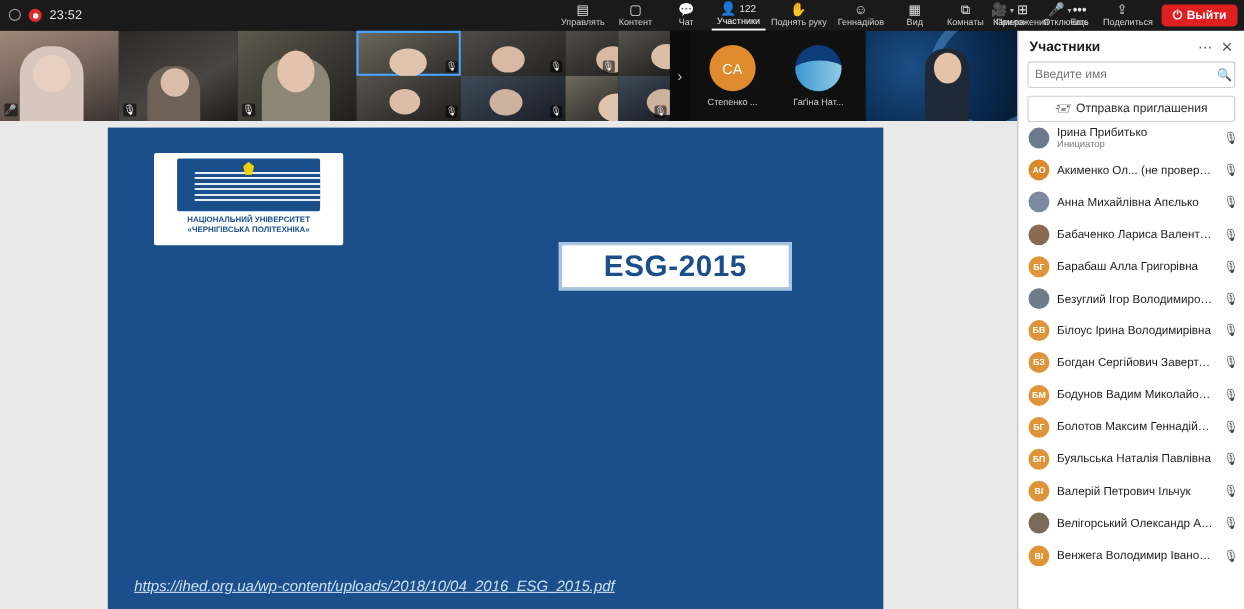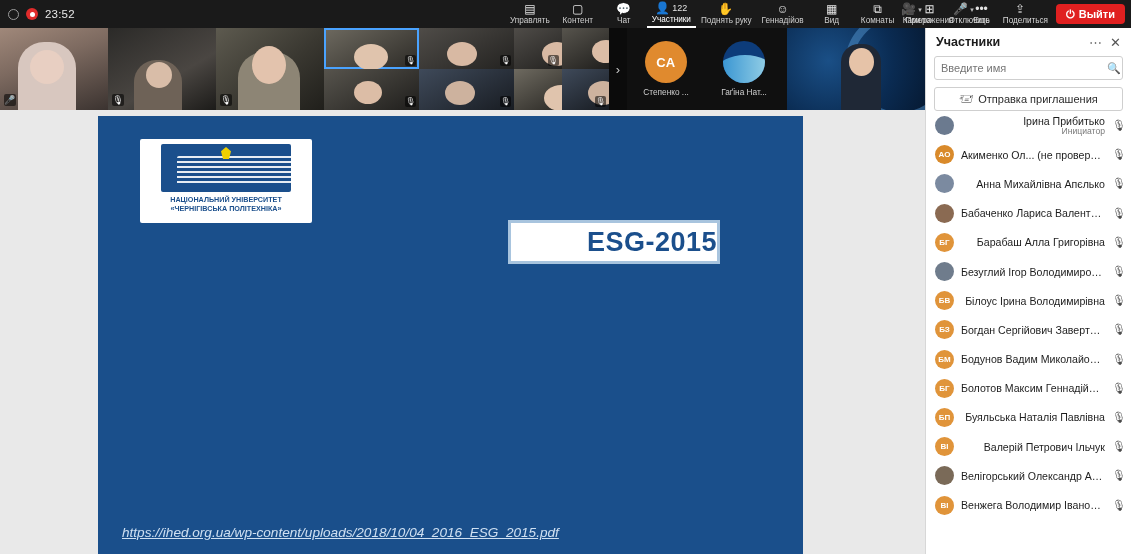--- a/index.html
+++ b/index.html
@@ -11,21 +11,21 @@
     font-size: 12px;
     color: #fff;
   }
   .app { position: relative; width: 1131px; height: 554px; background: #0f0f0f; }
 
   
   .toolbar {
     position: absolute; left: 0; top: 0; width: 1131px; height: 28px;
     background: #1a1a1a; display: flex; align-items: center;
   }
-  .rec-group { display: flex; align-items: flex-end; gap: 7px; margin-left: 8px; }
+  .rec-group { display: flex; align-items: flex-start; gap: 7px; margin-left: 8px; }
   .rec-ring {
     width: 11px; height: 11px; border-radius: 50%;
     border: 1.6px solid #9b9b9b;
   }
   .rec-dot {
     width: 12px; height: 12px; border-radius: 50%;
     background: #e02b2b; position: relative;
   }
   .rec-dot:after{
     content:""; position:absolute; left:3.5px; top:3.5px;
@@ -108,21 +108,21 @@
     color:#c8c8c8; font-size:13px; background:#0b0b0b; cursor:pointer;
   }
 
   .avtile {
     width: 78px; height: 82px; background:#101010;
     display:flex; flex-direction:column; align-items:center; justify-content:center; gap:4px;
   }
   .circ {
     width: 42px; height: 42px; border-radius: 50%;
     display:flex;align-items:center;justify-content:center;
-    font-size: 13px; color:#fff; font-weight:bold; letter-spacing:.5px;
+    font-size: 13px; color:#fff; font-weight:normal; letter-spacing:.5px;
   }
   .circ.orange{background:#e08a2e;}
   .circ.img{background:#0d3c7a; position:relative; overflow:hidden;}
   .circ.img:before{content:"";position:absolute;left:-6px;top:14px;width:56px;height:30px;
     background:linear-gradient(90deg,#2f8fd0,#9fd6e8);border-radius:50% 50% 0 0;}
   .circ.dots{background:#3a3a3a;font-size:16px;letter-spacing:2px;}
   .avname { font-size:8.3px; color:#cfcfcf; max-width:74px; overflow:hidden; text-overflow:ellipsis; white-space:nowrap; text-align:center;}
   .avname.dim { color:#8f8f8f; }
 
   .bigtile {
@@ -160,21 +160,21 @@
     border-radius: 2px 2px 0 0; opacity:.9;
   }
   .logo-top:after{
     content:""; position:absolute; left:60px; top:3px; width:10px; height:12px;
     background:#f0d000; clip-path: polygon(50% 0,100% 35%,80% 100%,20% 100%,0 35%);
   }
   .logo-txt { margin-top:3px; text-align:center; color:#1b4f8c; font-size:7.2px; font-weight:bold; line-height:1.25; }
   .esg-box {
     position:absolute; left:410px; top:104px; width:212px; height:44px;
     background:#fff; border:3px solid #a8c4de;
-    display:flex; align-items:center; justify-content:flex-end;
+    display:flex; align-items:center; justify-content:center;
   }
   .esg-box span { color:#1b4f8c; font-size:27px; font-weight:bold; letter-spacing:.5px; }
   .cols { position:absolute; left:15px; top:190px; width:675px; display:flex; gap:0; }
   .col-ua { width: 360px; text-align:right; padding-right:22px; }
   .divider { width:2px; background:#c9d8e8; height:86px; margin-top:4px; }
   .col-en { width: 300px; padding-left:22px; }
   .cols p { color:#fff; font-size:16.6px; line-height:1.45; }
   .col-en p { font-weight: normal; }
   .slide-link {
     position:absolute; left:24px; bottom:14px; color:#cfe0f2; font-size:13.6px;
@@ -218,21 +218,21 @@
   }
   .plist { height: 404px; overflow:hidden; }
   .prow {
     height:29.2px; display:flex; align-items:center; gap:7px; padding:0 7px 0 9px;
   }
   .av {
     width:19px;height:19px;border-radius:50%;flex:0 0 19px;
     display:flex;align-items:center;justify-content:center;
     font-size:8px;color:#fff;font-weight:bold;
   }
-  .pname { flex:1; font-size:10.6px; color:#1d1d1d; white-space:nowrap; overflow:hidden; text-overflow:ellipsis;text-align:right; }
+  .pname { flex:1; font-size:10.6px; color:#1d1d1d; white-space:nowrap; overflow:hidden; text-overflow:ellipsis; }
   .pname .sub { display:block; font-size:8.6px; color:#7a7a7a; margin-top:-1px; }
   .pmic { font-size:11px; color:#4a4a4a; width:12px; text-align:center; }
 </style>
 </head>
 <body>
 
 <div class="app">
 
   <div class="toolbar">
     <div class="rec-group">

